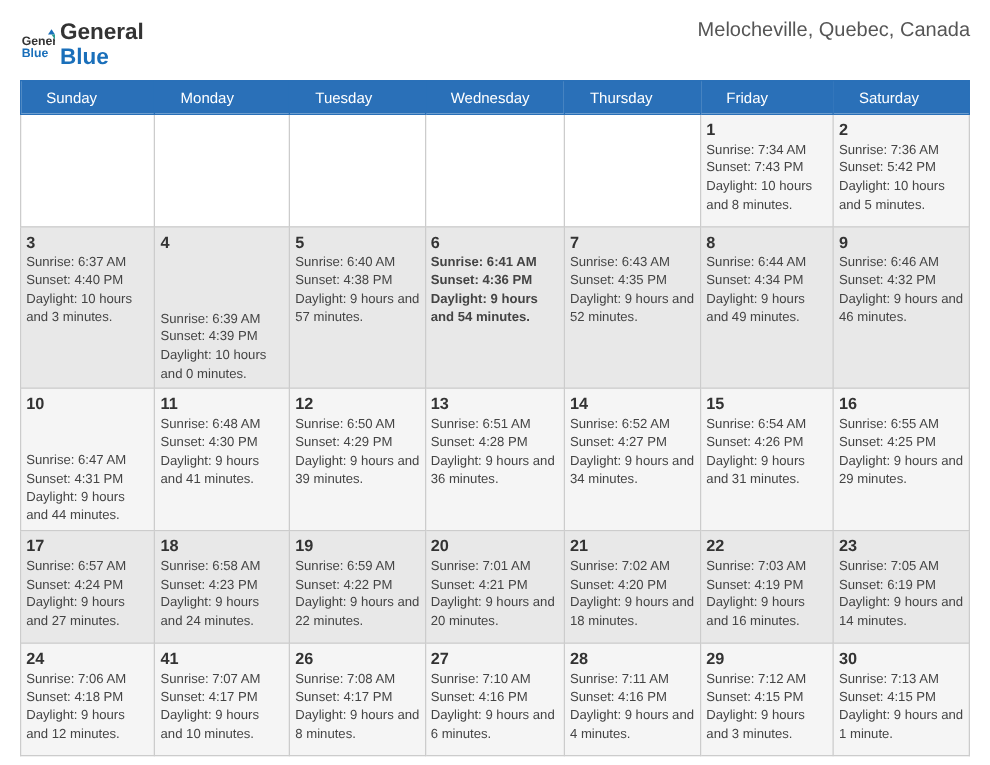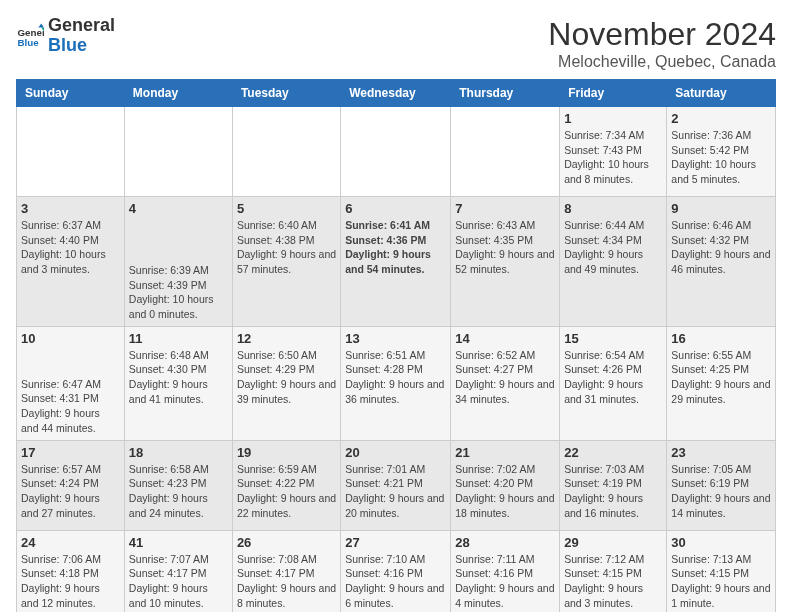--- a/index.html
+++ b/index.html
@@ -47,24 +47,24 @@
       color: #555;
     }
     table {
       width: 100%;
       border-collapse: collapse;
       font-size: 11px;
     }
     thead tr th {
       background: #2a70b8;
       color: #fff;
-      padding: 6px 8px;
+      padding: 6px 20px;
       text-align: left;
       font-size: 12px;
-      font-weight: bold;
+      font-weight: normal;
       border: 1px solid #2a70b8;
     }
     tbody tr td {
       border: 1px solid #ccc;
       vertical-align: top;
       padding: 4px;
       height: 90px;
       width: 113px;
     }
     tbody tr:nth-child(odd) td {
@@ -101,21 +101,20 @@
       <polygon points="36,8 40,14 40,8" fill="#2a9d8f"></polygon>
     </svg>
     <div>
       <div class="logo-text">
         <span style="color:#333">General</span><br>
         <span style="color:#1a6fba">Blue</span>
       </div>
     </div>
   </div>
   <div class="title-area">
-    <div class="month-title">November 2024</div>
     <div class="location-title">Melocheville, Quebec, Canada</div>
   </div>
 </div>
 
 <table>
   <thead>
     <tr>
     <th>Sunday</th>
         <th>Monday</th>
         <th>Tuesday</th>

